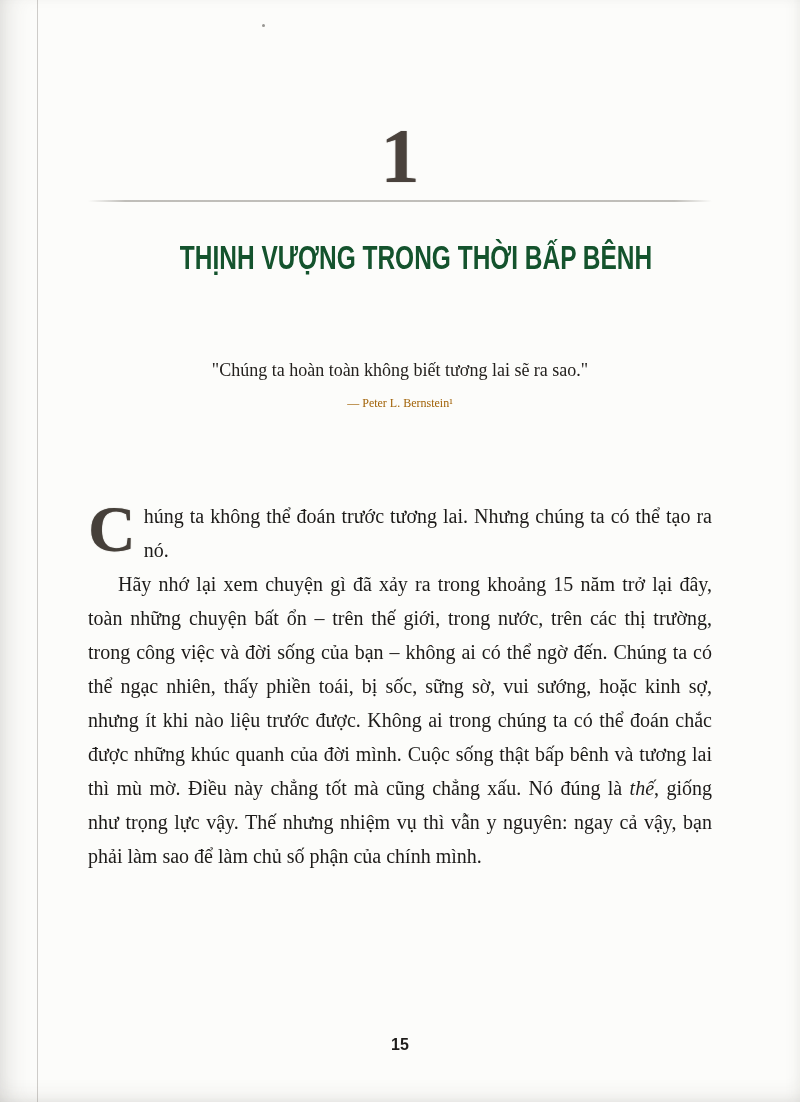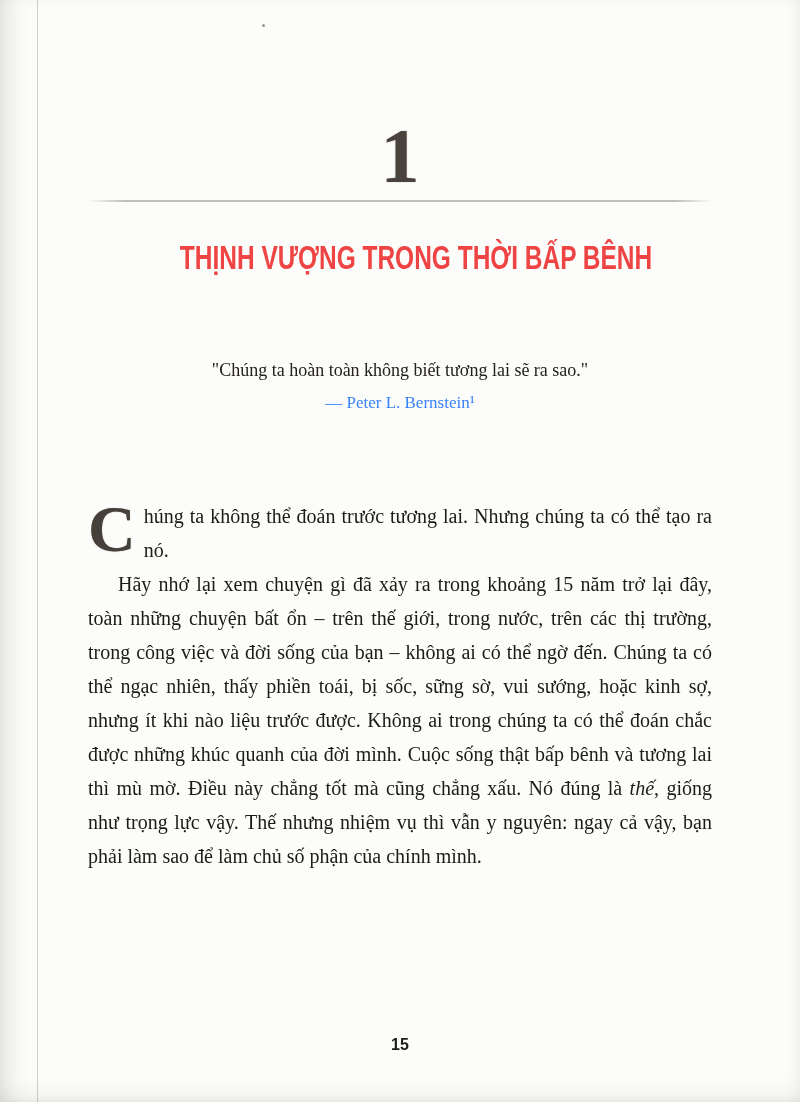--- a/index.html
+++ b/index.html
@@ -57,44 +57,44 @@
       rgba(185,183,178,0.0), rgba(185,183,178,0.9) 6%,
       rgba(185,183,178,0.9) 94%, rgba(185,183,178,0.0));
   }
   .title {
     margin: 36px 0 0 0;
     text-align: center;
     font-family: "Liberation Sans", sans-serif;
     font-weight: bold;
     font-size: 34px;
     line-height: 38px;
-    color: #ef4444;
+    color: #14532d;
     letter-spacing: 0px;
     white-space: nowrap;
   }
   .title .squeeze {
     display: inline-block;
     transform: scaleX(0.72);
     transform-origin: center;
   }
   .epigraph {
     margin-top: 82px;
     text-align: center;
   }
   .epigraph-quote {
     margin: 0;
     font-size: 18px;
     line-height: 24px;
     color: #24211e;
   }
   .epigraph-attribution {
     margin: 11px 0 0 0;
-    font-size: 17px;
+    font-size: 12px;
     line-height: 20px;
-    color: #3b82f6;
+    color: #a16207;
   }
   .body-text {
     margin-top: 86px;
     font-size: 20px;
     line-height: 34px;
     text-align: justify;
     color: #1d1b19;
   }
   .para {
     margin: 0;

